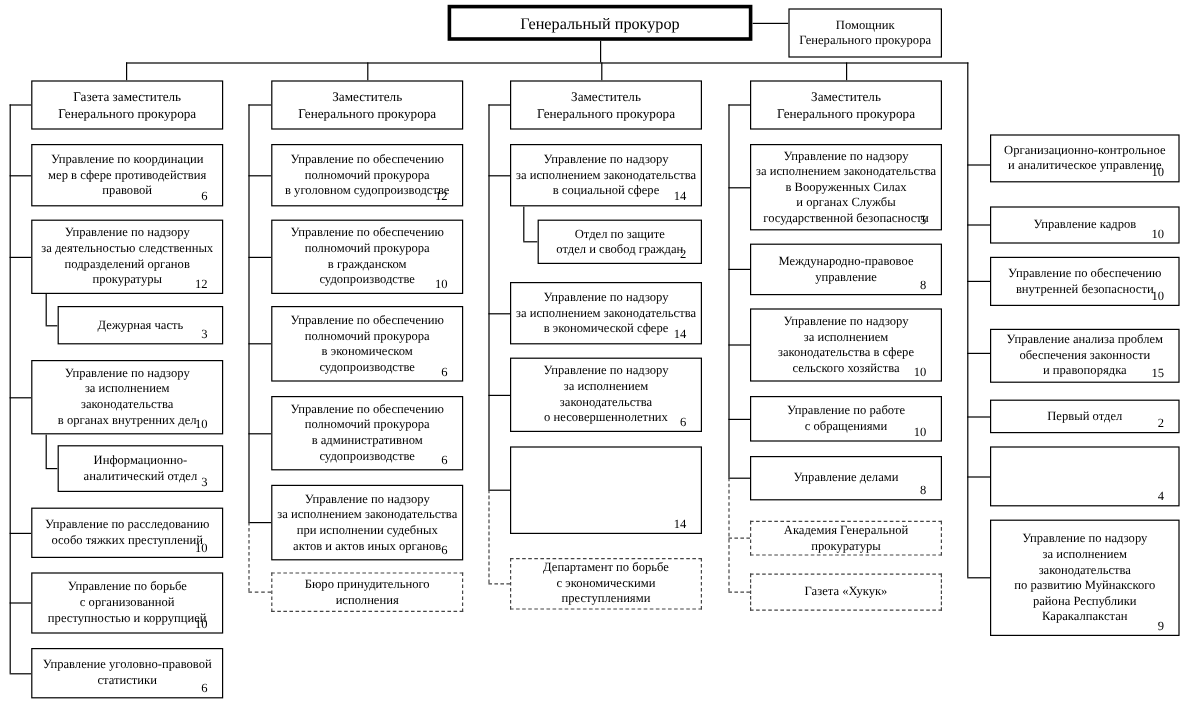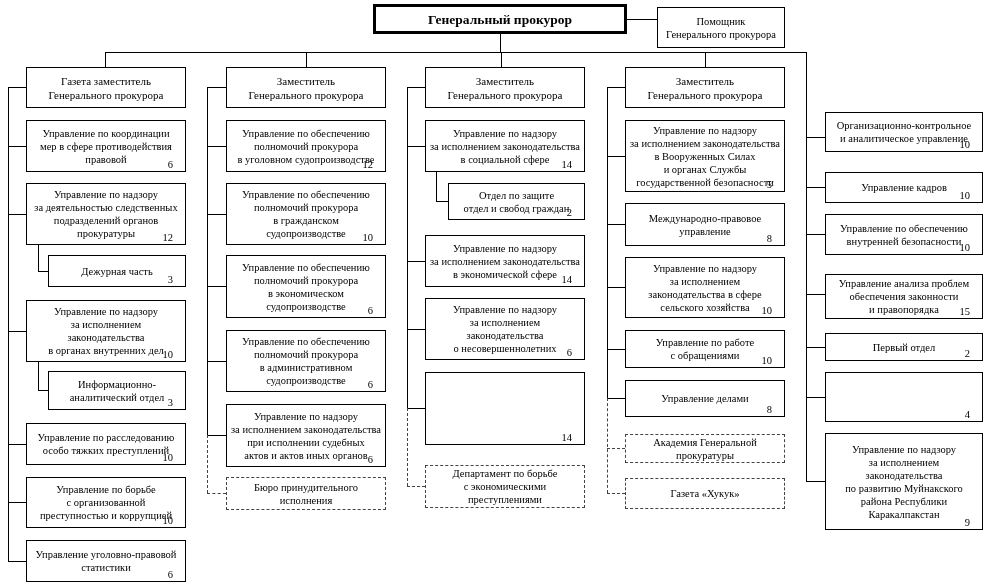--- a/index.html
+++ b/index.html
@@ -3,21 +3,21 @@
 <meta charset="utf-8">
 <style>
   html,body{margin:0;padding:0;background:#fff}
   .stage{position:relative;width:989px;height:588px;background:#fff;
          font-family:"Liberation Serif","DejaVu Serif",serif;color:#000;overflow:hidden}
   .box{position:absolute;border:1px solid #000;box-sizing:border-box;background:#fff;
        display:flex;align-items:center;justify-content:center;text-align:center}
   .box .t{white-space:pre-line;font-size:10.5px;line-height:13px;width:100%}
   .hdr .t{font-size:11px;line-height:14px}
   .root{border-width:3px}
-  .root .t{font-size:13.5px;font-weight:bold}
+  .root .t{font-size:13.5px;font-weight:normal}
   .dash{border:1px dashed #444}
   .n{position:absolute;right:12px;bottom:0;font-size:10.5px;line-height:12px}
   .ln{position:absolute;background:#000}
   .dv{position:absolute;border-left:1px dashed #444;width:0}
   .dh{position:absolute;border-top:1px dashed #444;height:0}
 </style>
 </head>
 <body>
 
 <div class="stage">

